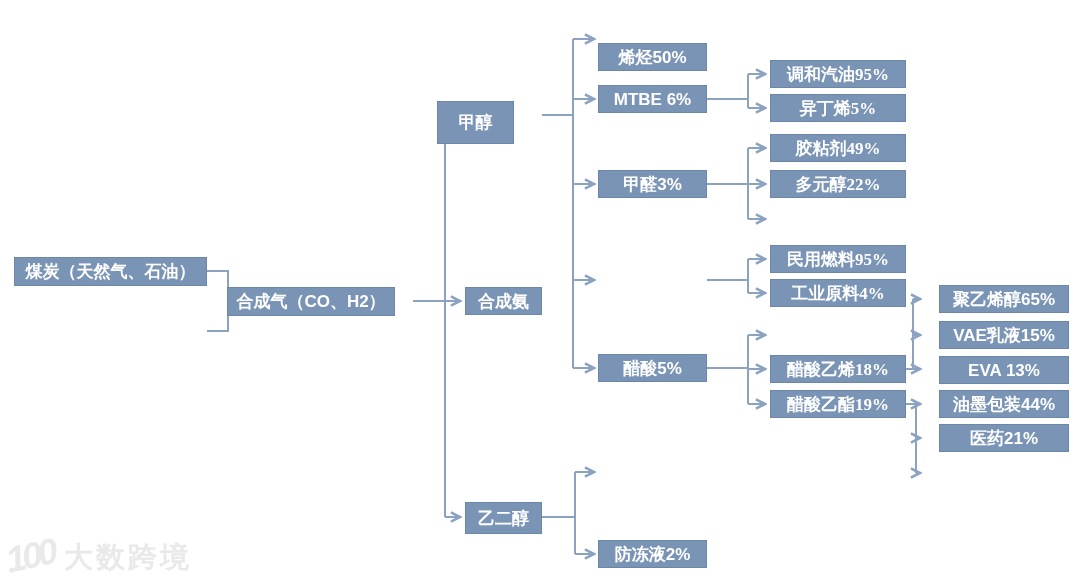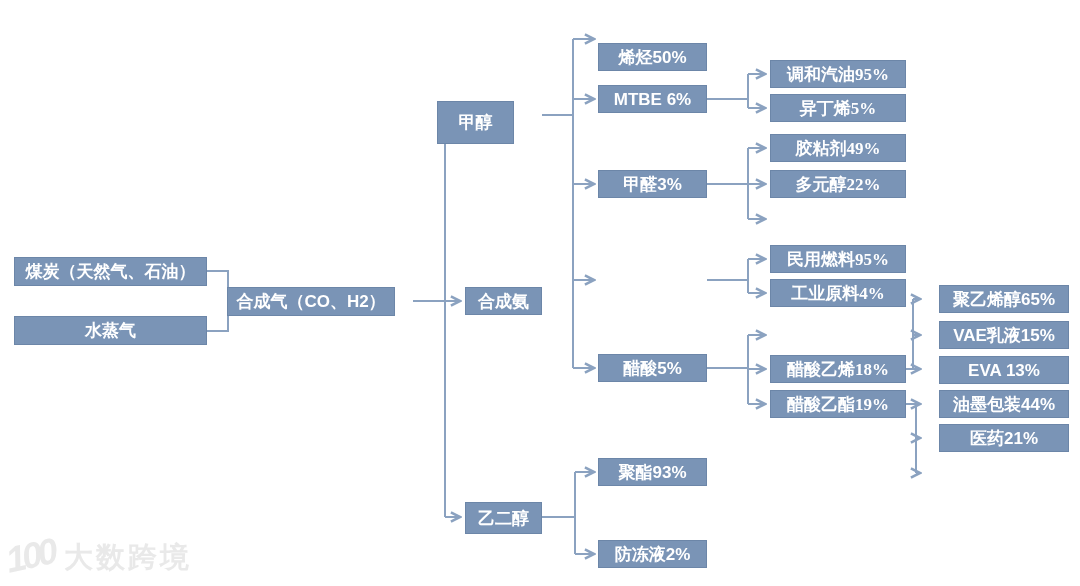--- a/index.html
+++ b/index.html
@@ -91,33 +91,31 @@
     <path class="edge" d="M913,335 H920" marker-end="url(#arr)"></path>
     <path class="edge" d="M902,369 H920" marker-end="url(#arr)"></path>
 
     <path class="edge" d="M916,404 V473"></path>
     <path class="edge" d="M902,404 H920" marker-end="url(#arr)"></path>
     <path class="edge" d="M916,438 H920" marker-end="url(#arr)"></path>
     <path class="edge" d="M916,473 H920" marker-end="url(#arr)"></path>
   </svg>
 
   <div class="node" style="left:14px;top:257px;width:193px;height:29px">煤炭（天然气、石油）</div>
-  <div class="node" style="left:14px;top:316px;width:193px;height:29px">水蒸气</div>
 
   <div class="node" style="left:227px;top:287px;width:168px;height:29px">合成气（CO、H2）</div>
 
   <div class="node" style="left:437px;top:101px;width:77px;height:43px">甲醇</div>
   <div class="node" style="left:465px;top:287px;width:77px;height:28px">合成氨</div>
   <div class="node" style="left:465px;top:502px;width:77px;height:32px">乙二醇</div>
 
   <div class="node c4" style="top:43px">烯烃50%</div>
   <div class="node c4" style="top:85px">MTBE 6%</div>
   <div class="node c4" style="top:170px">甲醛3%</div>
   <div class="node c4" style="top:354px">醋酸5%</div>
-  <div class="node c4" style="top:458px">聚酯93%</div>
   <div class="node c4" style="top:540px">防冻液2%</div>
 
   <div class="node c5" style="top:60px">调和汽油95%</div>
   <div class="node c5" style="top:94px">异丁烯5%</div>
   <div class="node c5" style="top:134px">胶粘剂49%</div>
   <div class="node c5" style="top:170px">多元醇22%</div>
   <div class="node c5" style="top:245px">民用燃料95%</div>
   <div class="node c5" style="top:279px">工业原料4%</div>
   <div class="node c5" style="top:355px">醋酸乙烯18%</div>
   <div class="node c5" style="top:390px">醋酸乙酯19%</div>

